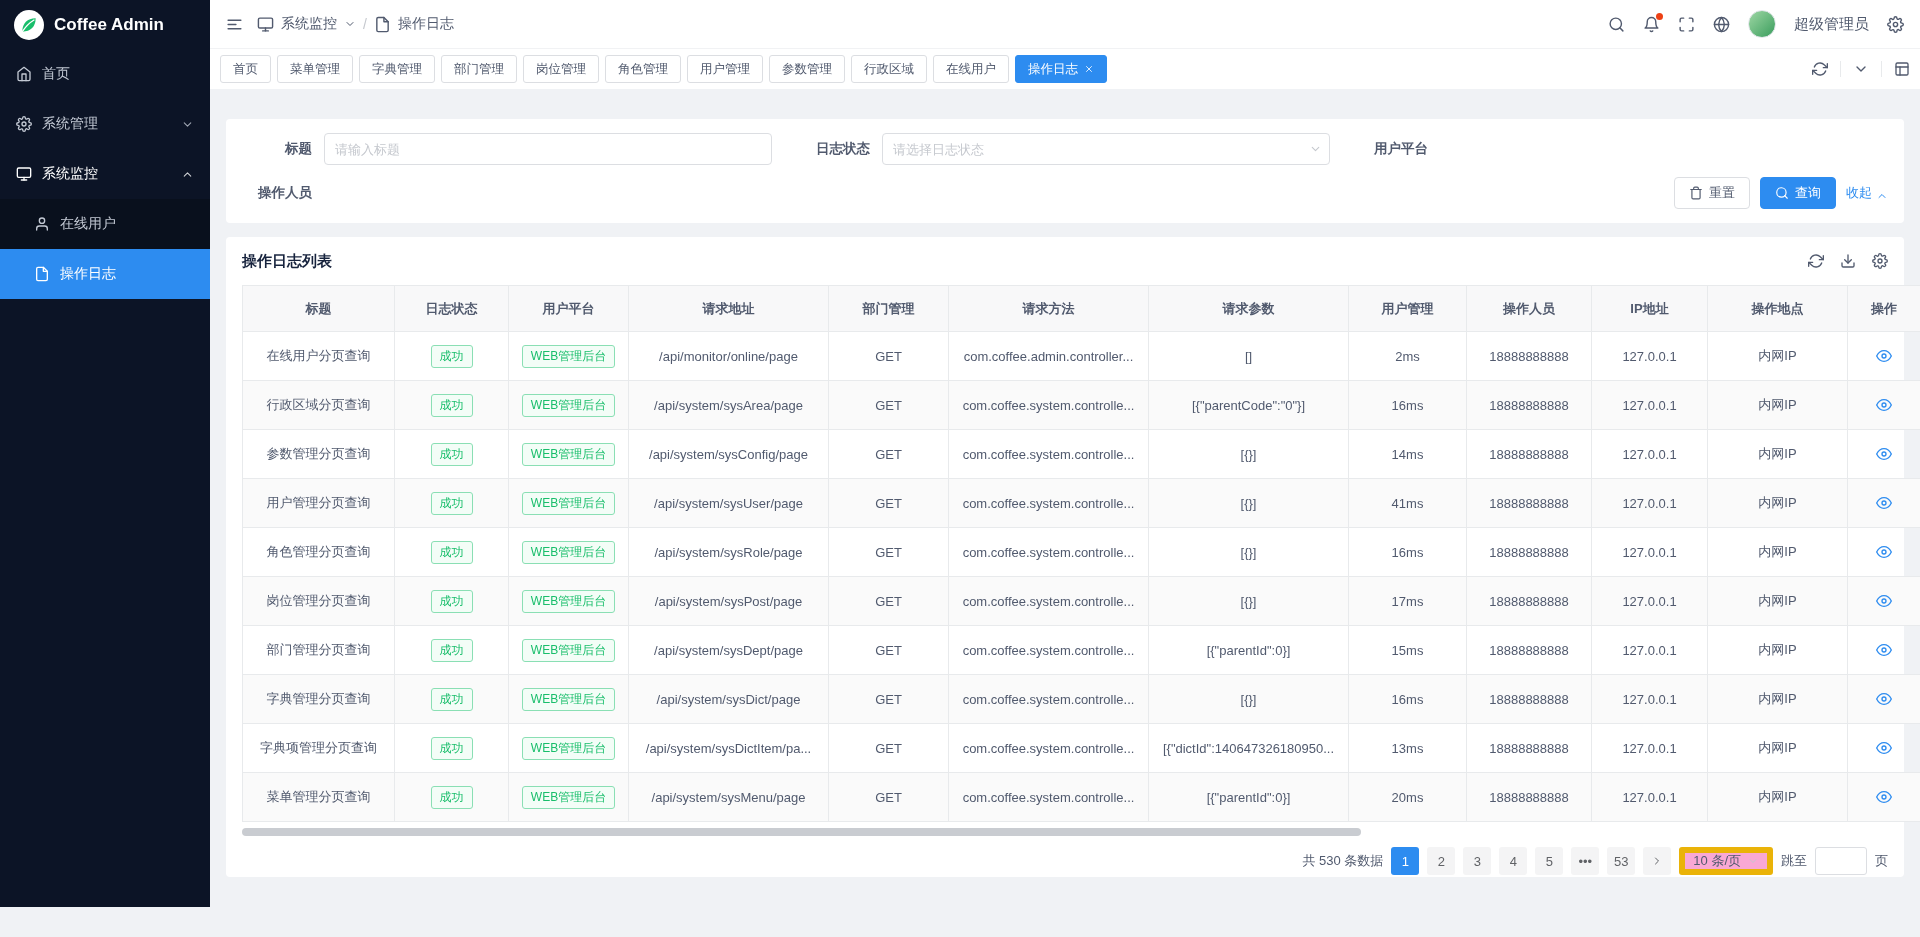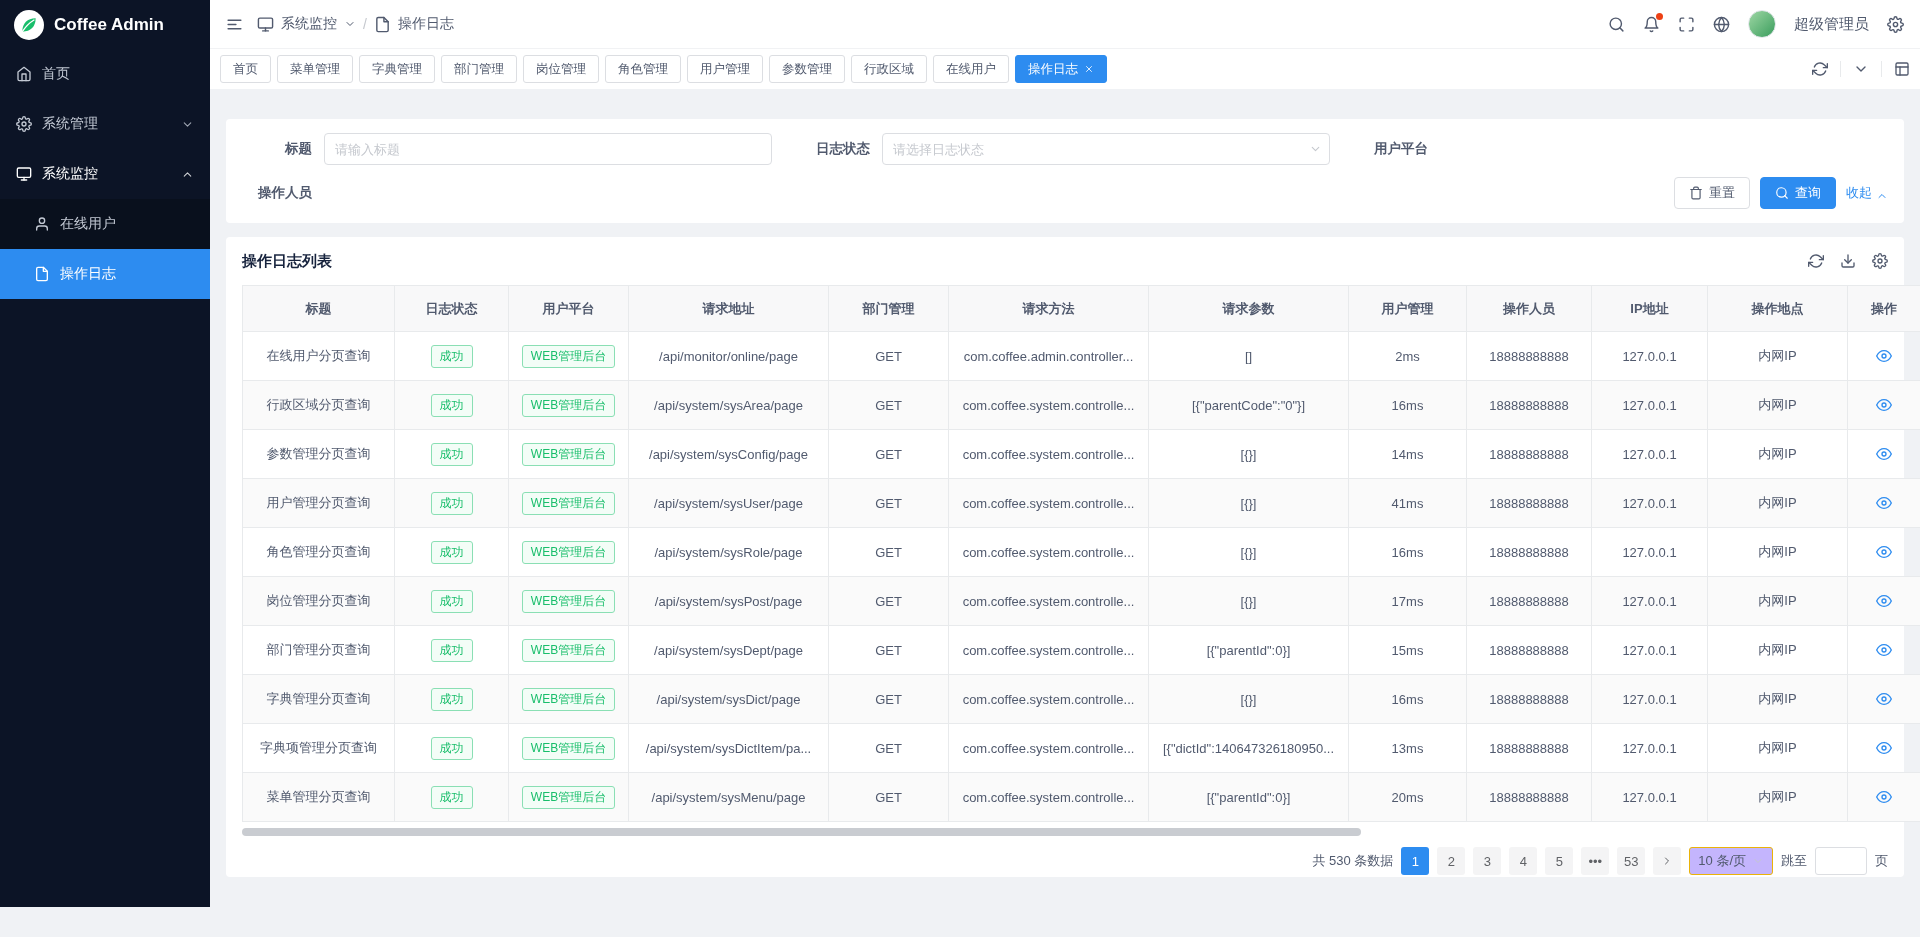--- a/index.html
+++ b/index.html
@@ -80,21 +80,21 @@
   .eye svg{width:16px;height:16px}
 
   .spacer{flex:1}
   .fake-scrollbar{height:8px;flex-shrink:0;position:relative;margin:6px 0 2px}
   .fake-scrollbar .thumb{position:absolute;left:0;top:0;height:8px;width:68%;border-radius:4px;background:#c9ccd1;cursor:grab}
 
   .pagination{height:46px;flex-shrink:0;display:flex;align-items:center;justify-content:flex-end;gap:8px;font-size:13px;color:#515a6e}
   .page-btn{min-width:28px;height:28px;padding:0 6px;border-radius:3px;background:#f4f4f5;display:inline-flex;align-items:center;justify-content:center;color:#606266;cursor:pointer;font-size:13px}
   .page-btn.active{background:#2d8cf0;color:#fff}
   .page-btn svg{width:12px;height:12px}
-  .page-size{height:28px;border:1px solid #eab308;border-radius:3px;padding:0 8px;display:inline-flex;align-items:center;gap:6px;background:#c4b5fd;cursor:pointer}
+  .page-size{height:28px;border:6px solid #eab308;border-radius:3px;padding:0 8px;display:inline-flex;align-items:center;gap:6px;background:#f9a8d4;cursor:pointer}
   .page-size svg{width:12px;height:12px;color:#c5c8ce}
   .jump-input{width:52px;height:28px;border:1px solid #dcdee2;border-radius:3px;padding:0 6px;font-size:13px;outline:none;font-family:inherit}
 </style>
 </head>
 <body>
 
 <div class="app">
 
   <aside class="sidebar">
     <div class="logo">

